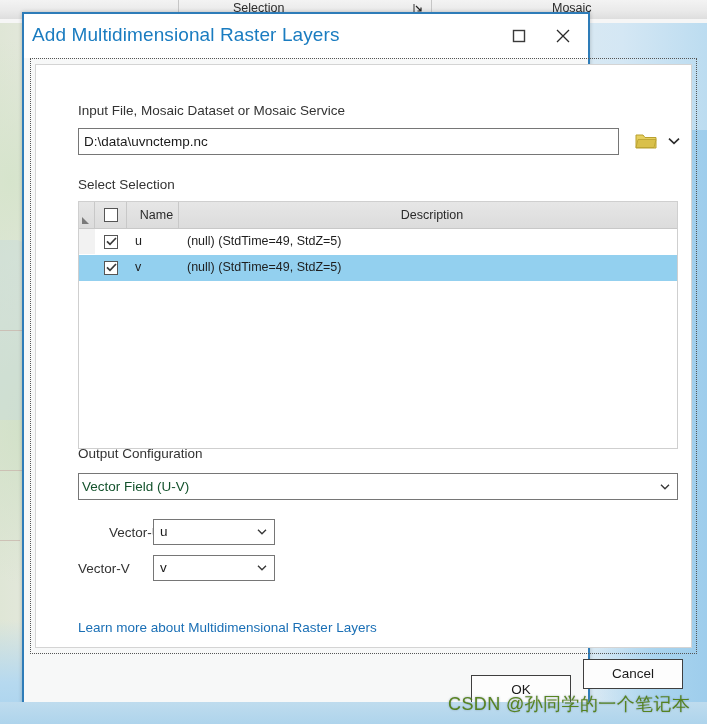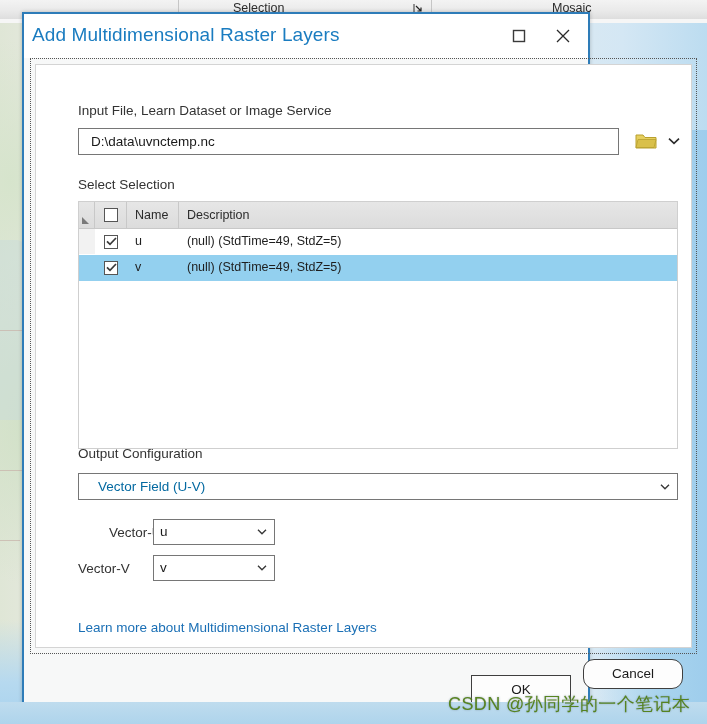--- a/index.html
+++ b/index.html
@@ -150,21 +150,21 @@
   .path-input {
     position: absolute;
     left: 42px; top: 63px;
     width: 541px; height: 27px;
     box-sizing: border-box;
     border: 1px solid #767676;
     background: #fff;
     font-family: "Liberation Sans", sans-serif;
     font-size: 13.5px;
     color: #1a1a1a;
-    padding: 0 12px;
+    padding: 0 5px;
     outline: none;
   }
   .folder-btn {
     position: absolute;
     left: 597px; top: 64px;
     width: 26px; height: 24px;
     display: flex; align-items: center; justify-content: center;
   }
   .folder-chev {
     position: absolute;
@@ -182,20 +182,21 @@
     border: 1px solid #cfcfcf;
     background: #ffffff;
     overflow: hidden;
   }
   .thead {
     display: flex;
     height: 26px;
     background: linear-gradient(to bottom, #e6e6e6 0%, #dcdcdc 100%);
     border-bottom: 1px solid #c8c8c8;
     align-items: center;
+    text-align: center;
   }
   .th {
     font-size: 12.5px;
     color: #2b2b2b;
     box-sizing: border-box;
     height: 26px;
     line-height: 26px;
     border-right: 1px solid #c8c8c8;
     padding-left: 8px;
     white-space: nowrap;
@@ -245,23 +246,23 @@
 
   
   .combo-wide {
     position: absolute;
     left: 42px; top: 408px;
     width: 600px; height: 27px;
     box-sizing: border-box;
     border: 1px solid #767676;
     background: #fff;
     font-size: 13.5px;
-    color: #0369a1;
+    color: #14532d;
     line-height: 25px;
-    padding-left: 19px;
+    padding-left: 3px;
   }
   .combo-small {
     position: absolute;
     width: 122px; height: 26px;
     box-sizing: border-box;
     border: 1px solid #767676;
     background: #fff;
     font-size: 13.5px;
     color: #1a1a1a;
     line-height: 24px;
@@ -292,21 +293,21 @@
     background: #fdfdfd;
     border: 1px solid #3f3f3f;
     font-family: "Liberation Sans", sans-serif;
     font-size: 13.5px;
     color: #1a1a1a;
     text-align: center;
     line-height: 28px;
     cursor: default;
   }
   .btn.ok { left: 447px; top: 645px; margin-top: 16px; }
-  .btn.cancel { left: 559px; top: 645px; border-radius: 11px; }
+  .btn.cancel { left: 559px; top: 645px; }
 
   
   .watermark {
     position: absolute;
     left: 448px; top: 692px;
     font-size: 18px;
     color: #4d7c0f;
     opacity: .92;
     text-shadow: 0 0 2px rgba(120,140,160,.85);
     white-space: nowrap;
@@ -367,21 +368,21 @@
         <svg width="16" height="16" viewBox="0 0 16 16">
           <path d="M2 2 L14 14 M14 2 L2 14" fill="none" stroke="#2a2a2a" stroke-width="1.3"></path>
         </svg>
       </div>
     </div>
 
     <div class="focus-rect"></div>
 
     <div class="content-panel">
 
-      <div class="lbl" style="left:42px; top:38px;">Input File, Learn Dataset or Image Service</div>
+      <div class="lbl" style="left:42px; top:38px;">Input File, Mosaic Dataset or Mosaic Service</div>
 
       <input class="path-input" type="text" value="D:\data\uvnctemp.nc" style="">
 
       <div class="folder-btn">
         <svg width="22" height="18" viewBox="0 0 22 18">
           <path d="M1 3 L8 3 L10 5.5 L21 5.5 L21 16 L1 16 Z" fill="#e6cf5e" stroke="#b8a02e" stroke-width="1"></path>
           <path d="M3 7.5 L21 7.5 L19 15.5 L1 15.5 Z" fill="#d9c04a" stroke="#b8a02e" stroke-width="0.8"></path>
         </svg>
       </div>
 

